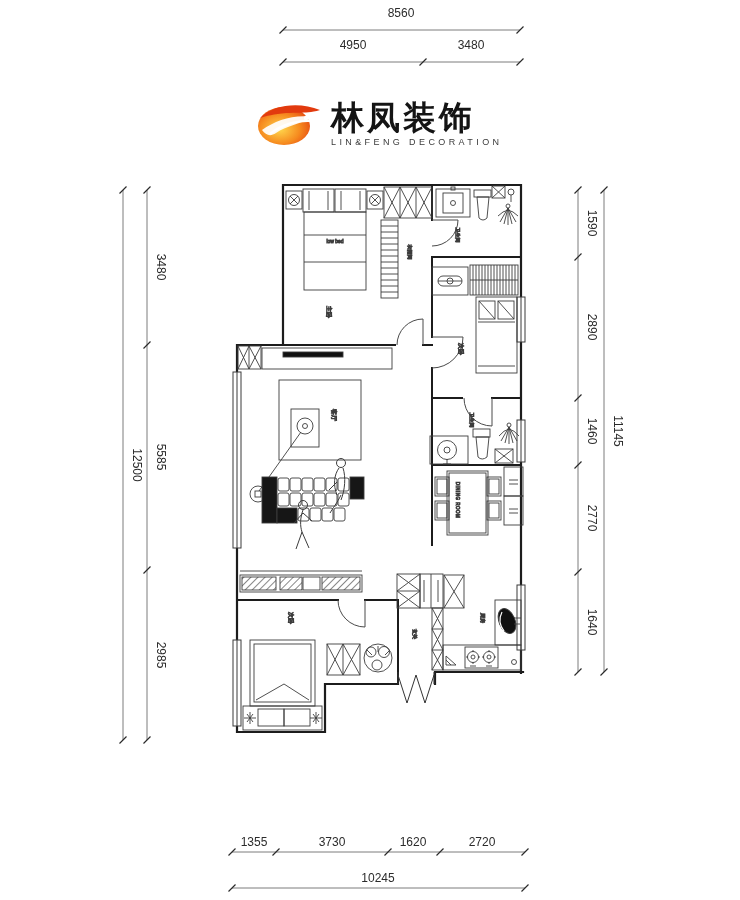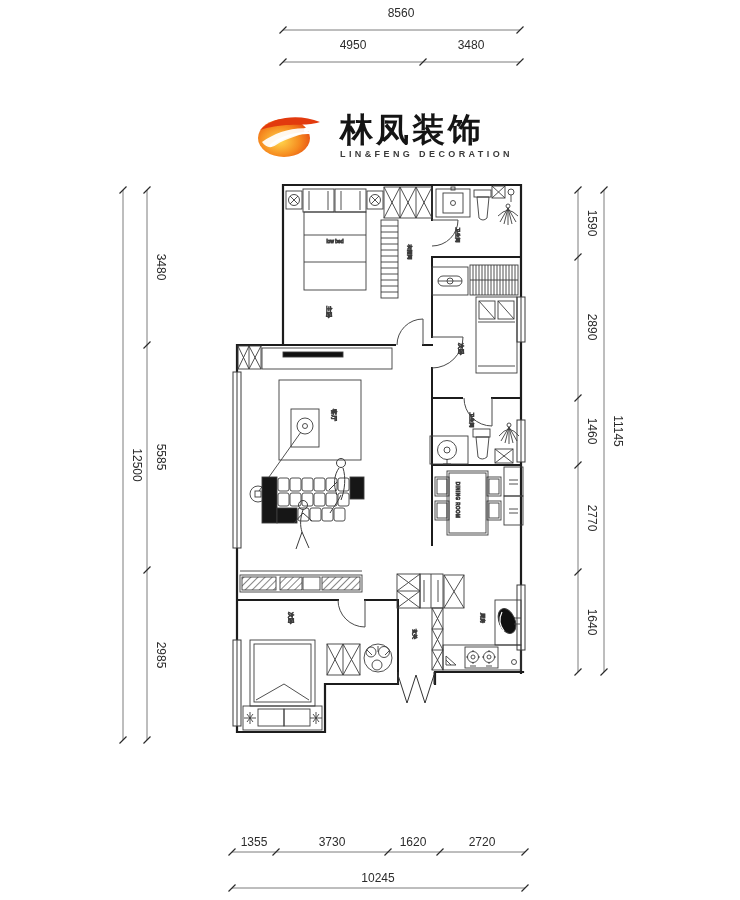--- a/index.html
+++ b/index.html
@@ -1,23 +1,23 @@
 <!DOCTYPE html>
 <html><head>
 <meta charset="utf-8">
 <style>
   html,body{margin:0;padding:0;background:#fff;}
   .canvas{position:relative;width:740px;height:900px;background:#ffffff;overflow:hidden;
           font-family:"Liberation Sans",sans-serif;}
   .plan-svg{position:absolute;left:0;top:0;}
-  .logo{position:absolute;left:256px;top:112px;display:flex;align-items:center;gap:18px;text-align:right;}
+  .logo{position:absolute;left:256px;top:100px;display:flex;align-items:center;gap:9px;text-align:right;}
   .logo-text{display:flex;flex-direction:column;align-items:flex-start;}
   .logo-cn{font-size:33px;font-weight:bold;color:#141414;letter-spacing:3px;line-height:1.05;
            font-family:"Liberation Sans",sans-serif;}
-  .logo-en{font-size:9px;font-weight:bold;color:#3a3a3a;letter-spacing:3.4px;margin-top:1px;}
+  .logo-en{font-size:9px;font-weight:normal;color:#3a3a3a;letter-spacing:3.4px;margin-top:1px;}
   text{font-family:"Liberation Sans",sans-serif;}
   .dim{font-size:12px;fill:#2b2b2b;}
   .rlabel{font-size:6px;fill:#333;}
   .rlabel-s{font-size:5px;fill:#333;}
 </style>
 </head>
 <body>
 
 <div class="canvas">
 

